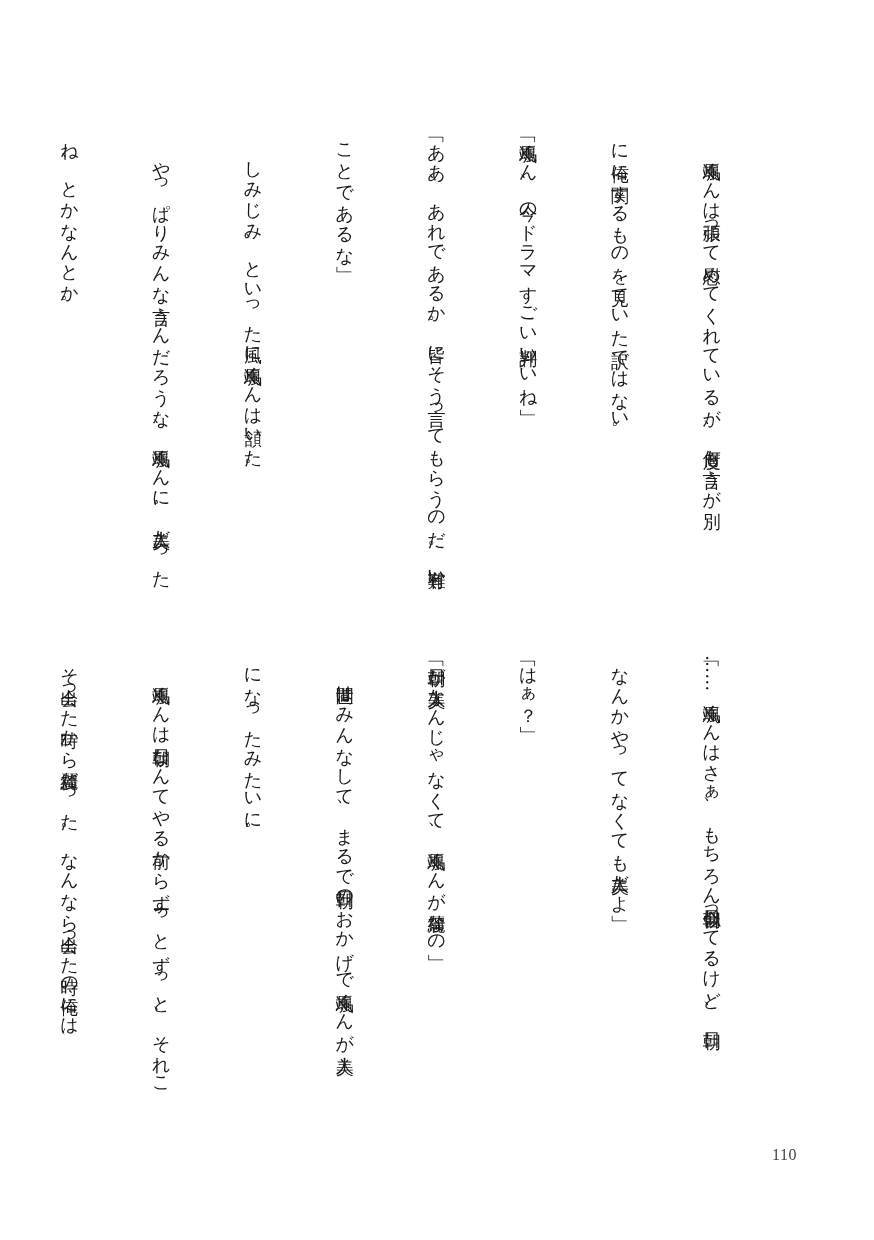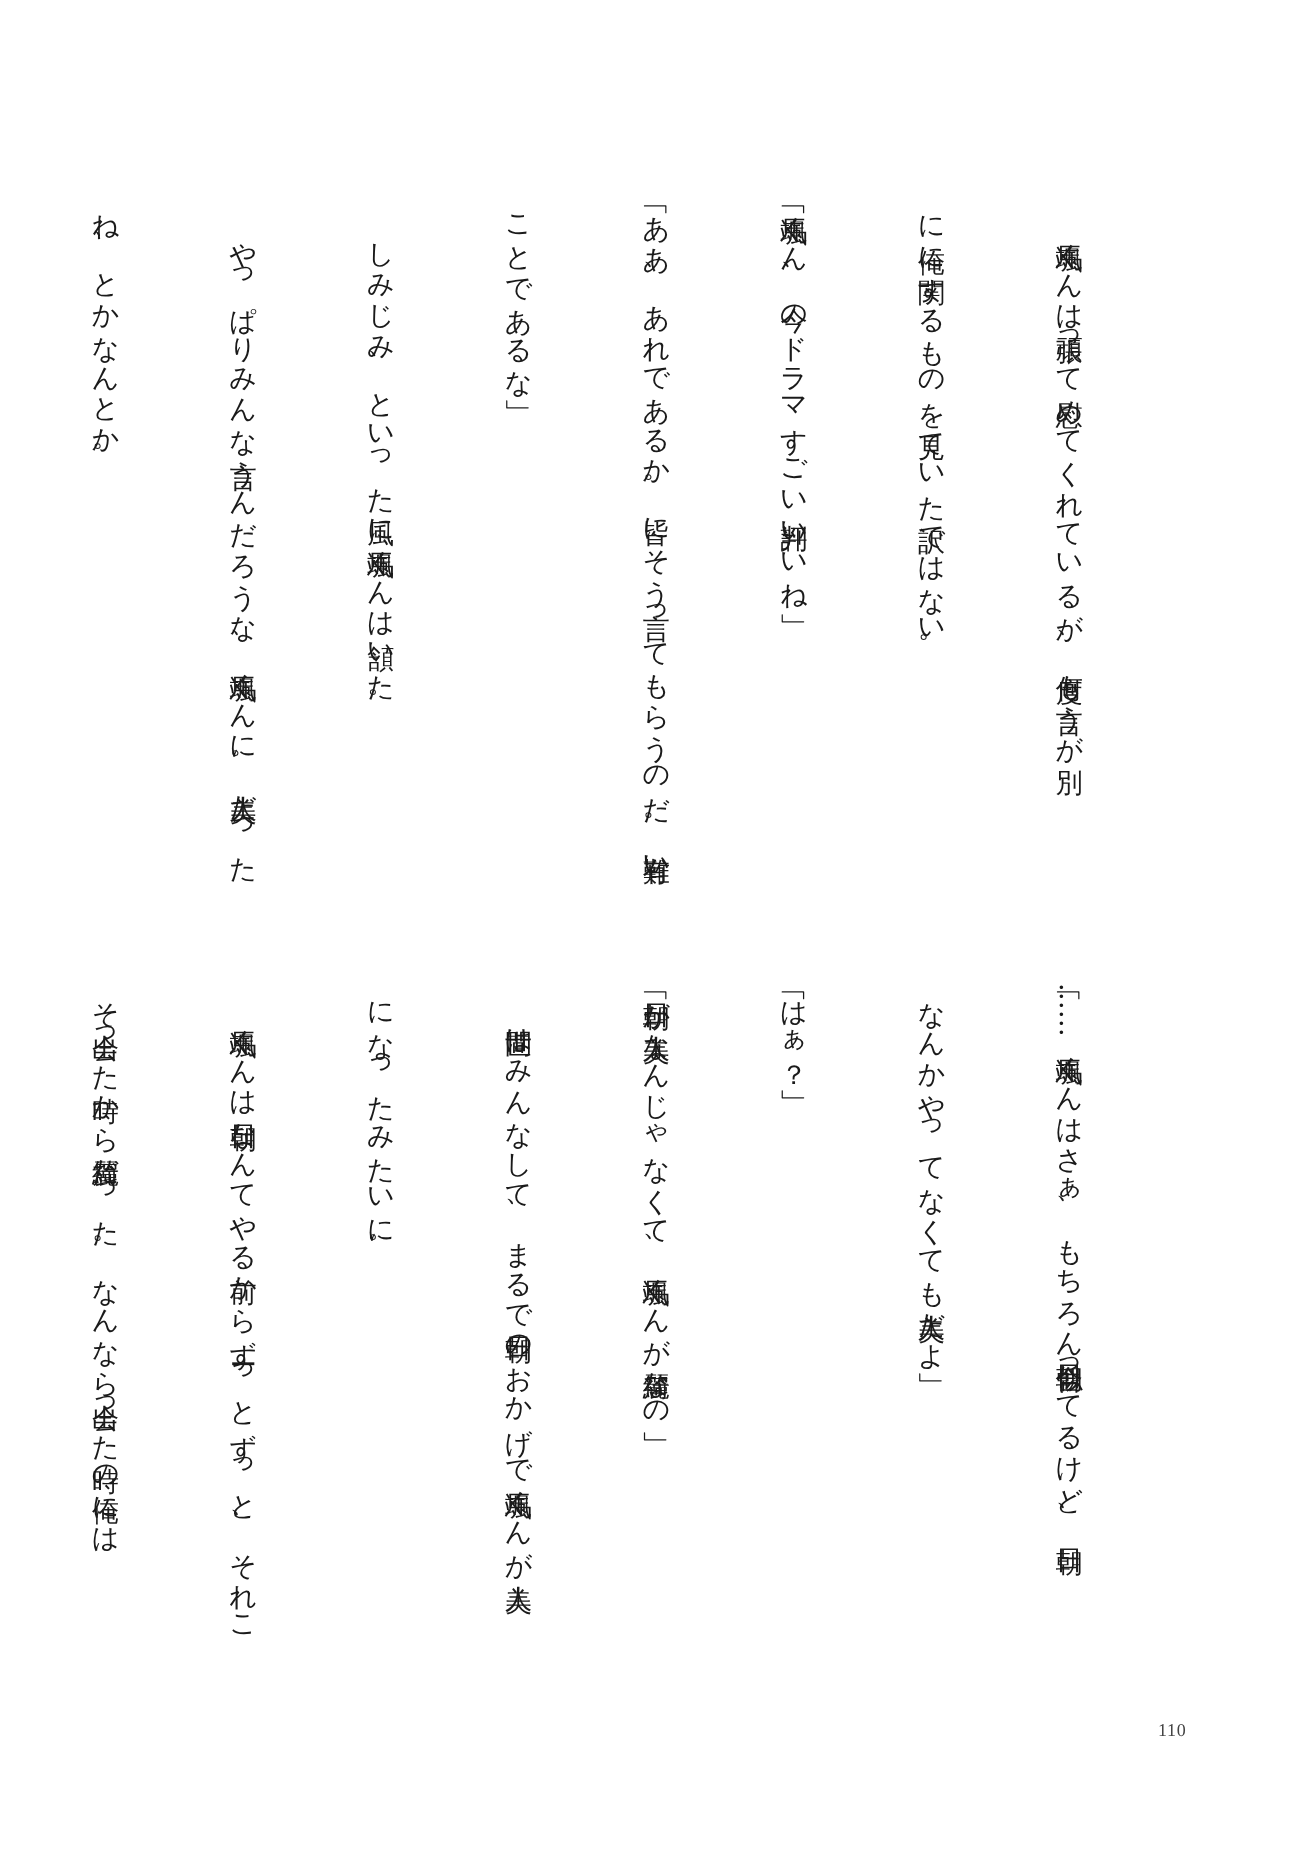--- a/index.html
+++ b/index.html
@@ -5,21 +5,21 @@
   html, body { margin: 0; padding: 0; background: #ffffff; }
   body { width: 874px; height: 1240px; position: relative; overflow: hidden;
          font-family: "DejaVu Serif", "Liberation Serif", serif; color: #1a1a1a; }
   .page { position: absolute; left: 0; top: 0; width: 874px; height: 1240px; background: #fff; }
   .block { position: absolute; writing-mode: vertical-rl; -webkit-writing-mode: vertical-rl;
            font-size: 18px; line-height: 30.6px; letter-spacing: 0.1px;
            text-orientation: mixed; white-space: pre; }
   .block-top { right: 86px; top: 131px; height: 475px; }
   .block-bottom { right: 86px; top: 655px; height: 480px; }
   .line { display: block; }
-  .page-number { position: absolute; left: 772px; top: 1146px; font-size: 12px;
+  .page-number { position: absolute; left: 772px; top: 1146px; font-size: 16px;
                  font-family: "Liberation Serif", serif; color: #444; letter-spacing: 0.5px; }
 </style>
 </head>
 <body>
 
 <div class="page">
   <div class="block block-top">
     <span class="line">　颯馬くんは頑張って慰めてくれているが、何度も言うが別</span>
     <span class="line">に俺に関するものを見ていた訳ではない。</span>
     <span class="line">「颯馬くん、今のドラマすごい評判いいね」</span>

